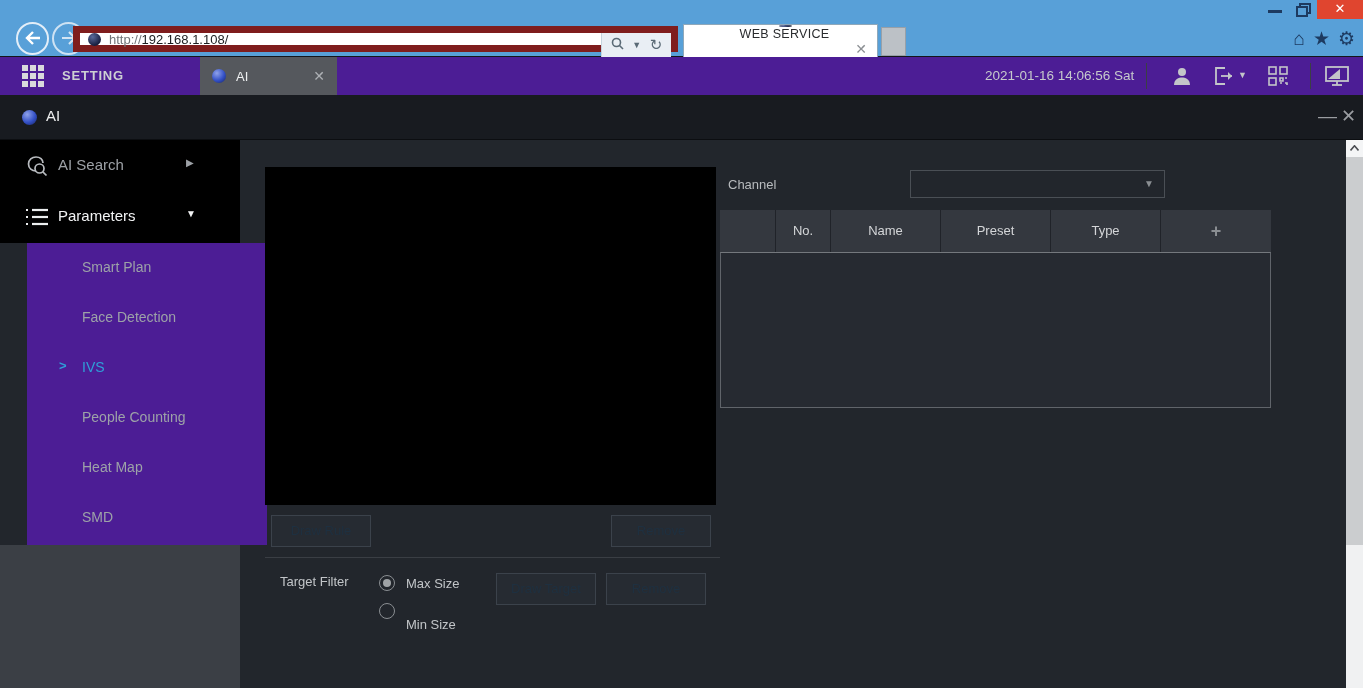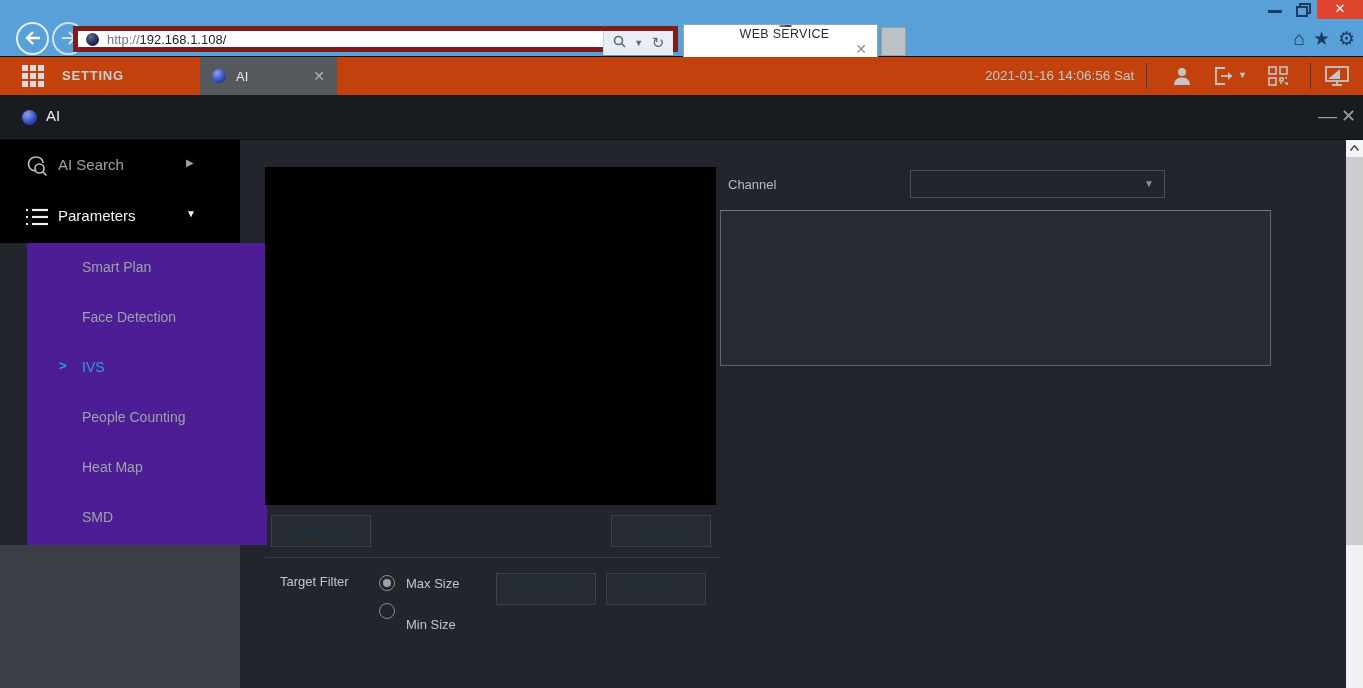--- a/index.html
+++ b/index.html
@@ -8,38 +8,38 @@
 
   
   .chrome { position:absolute; left:0; top:0; width:1363px; height:57px; background:#58a0d8; border-bottom:1px solid #14161a; }
   .win-min { position:absolute; left:1268px; top:10px; width:14px; height:3px; background:#1d3a60; }
   .win-restore { position:absolute; left:1296px; top:3px; width:16px; height:14px; }
   .win-close { position:absolute; left:1317px; top:0; width:46px; height:19px; background:#e0452f; color:#fff; font-size:13px; text-align:center; line-height:18px; }
   .nav-circle { position:absolute; top:22px; width:33px; height:33px; border-radius:50%; border:2px solid #e3eef8; color:#ffffff; text-align:center; }
   .nav-circle svg { margin-top:6px; }
   .back { left:16px; }
   .fwd { left:52px; opacity:.85; }
-  .addr { position:absolute; left:73px; top:26px; width:605px; height:26px; background:#ffffff; border:5px solid #7f1d1d; display:flex; align-items:center; }
+  .addr { position:absolute; left:73px; top:26px; width:605px; height:26px; background:#ffffff; border:7px solid #7f1d1d; display:flex; align-items:center; }
   .addr .fav { width:13px; height:13px; border-radius:50%; margin-left:8px; background:radial-gradient(circle at 35% 30%, #5a6a9a, #1c2446 65%, #0c0f22); }
   .addr .url { margin-left:8px; font-size:13px; white-space:nowrap; }
   .addr .scheme { color:#707478; }
   .addr .host { color:#1c1e20; }
   .addr-tools { position:absolute; right:0; top:0; height:24px; width:70px; background:#e9eef4; border-left:1px solid #c7d3dd; display:flex; align-items:center; justify-content:space-evenly; color:#5a6a76; }
   .addr-tools .caret { font-size:9px; }
   .addr-tools .refresh { font-size:15px; }
   .tab { position:absolute; left:683px; top:24px; width:195px; height:33px; background:#ffffff; border:1px solid #8fa8ba; border-bottom:none; display:flex; align-items:center;flex-direction:column; }
   .tab .fav { width:13px; height:13px; border-radius:50%; margin-left:10px; background:radial-gradient(circle at 35% 30%, #5a6a9a, #1c2446 65%, #0c0f22); }
   .tab .t-title { margin-left:8px; font-size:12.5px; color:#2a2c2e; letter-spacing:.3px; }
   .tab .t-close { margin-left:auto; margin-right:10px; color:#8b8f93; font-size:14px; }
   .tab-stub { position:absolute; left:881px; top:27px; width:25px; height:29px; background:#bcc1c6; border:1px solid #98a0a8; }
   .chrome-icons { position:absolute; right:8px; top:28px; display:flex; gap:8px; color:#1d3a60; }
   .chrome-icons span { font-size:19px; line-height:22px; }
 
   
-  .app-header { position:absolute; left:0; top:57px; width:1363px; height:38px; background:#c2410c;padding-left:38px; }
+  .app-header { position:absolute; left:0; top:57px; width:1363px; height:38px; background:#4c1d95;padding-left:38px; }
   .grid-icon { position:absolute; left:22px; top:8px; width:22px; height:22px; display:grid; grid-template-columns:repeat(3,1fr); grid-template-rows:repeat(3,1fr); gap:2px; }
   .grid-icon i { background:#d9dadc; }
   .setting-label { position:absolute; left:62px; top:11px; font-size:13px; font-weight:700; letter-spacing:.8px; color:#cdd0d3; }
   .ai-tab { position:absolute; left:200px; top:0; width:137px; height:38px; background:#55585d; display:flex; align-items:center; }
   .ai-tab .fav { width:14px; height:14px; border-radius:50%; margin-left:12px; background:radial-gradient(circle at 35% 30%, #8fa2ea, #3350c6 55%, #17225c); }
   .ai-tab .label { margin-left:10px; font-size:13px; color:#eef0f1; }
   .ai-tab .t-close { margin-left:auto; margin-right:12px; color:#aeb1b5; font-size:14px; }
   .hdr-datetime { position:absolute; left:985px; top:11px; font-size:13.5px; color:#c6c9cc; }
   .hdr-div { position:absolute; top:6px; width:1px; height:26px; background:#3b3f45; }
   .hdr-icon { position:absolute; top:7px; width:26px; height:24px; }
@@ -286,20 +286,28 @@
     <div class="btn btn-draw-target">Draw Target</div>
     <div class="btn btn-remove-target">Remove</div>
 
     <div class="ch-label">Channel</div>
     <div class="ch-select">
       <span></span>
       <span class="ch-caret">▼</span>
     </div>
 
     <div class="table">
+      <div class="t-head">
+        <div class="t-cell c0"></div>
+        <div class="t-cell c1">No.</div>
+        <div class="t-cell c2">Name</div>
+        <div class="t-cell c3">Preset</div>
+        <div class="t-cell c4">Type</div>
+        <div class="t-cell c5">+</div>
+      </div>
       <div class="t-body"></div>
     </div>
 
     <div class="scrollbar">
       <div class="sb-arrow">
         <svg width="9" height="6" viewBox="0 0 9 6">
             <polyline points="0.5,5.5 4.5,0.8 8.5,5.5" fill="none" stroke="#4a4d52" stroke-width="1.6"></polyline>
           </svg>
       </div>
       <div class="sb-thumb"></div>

